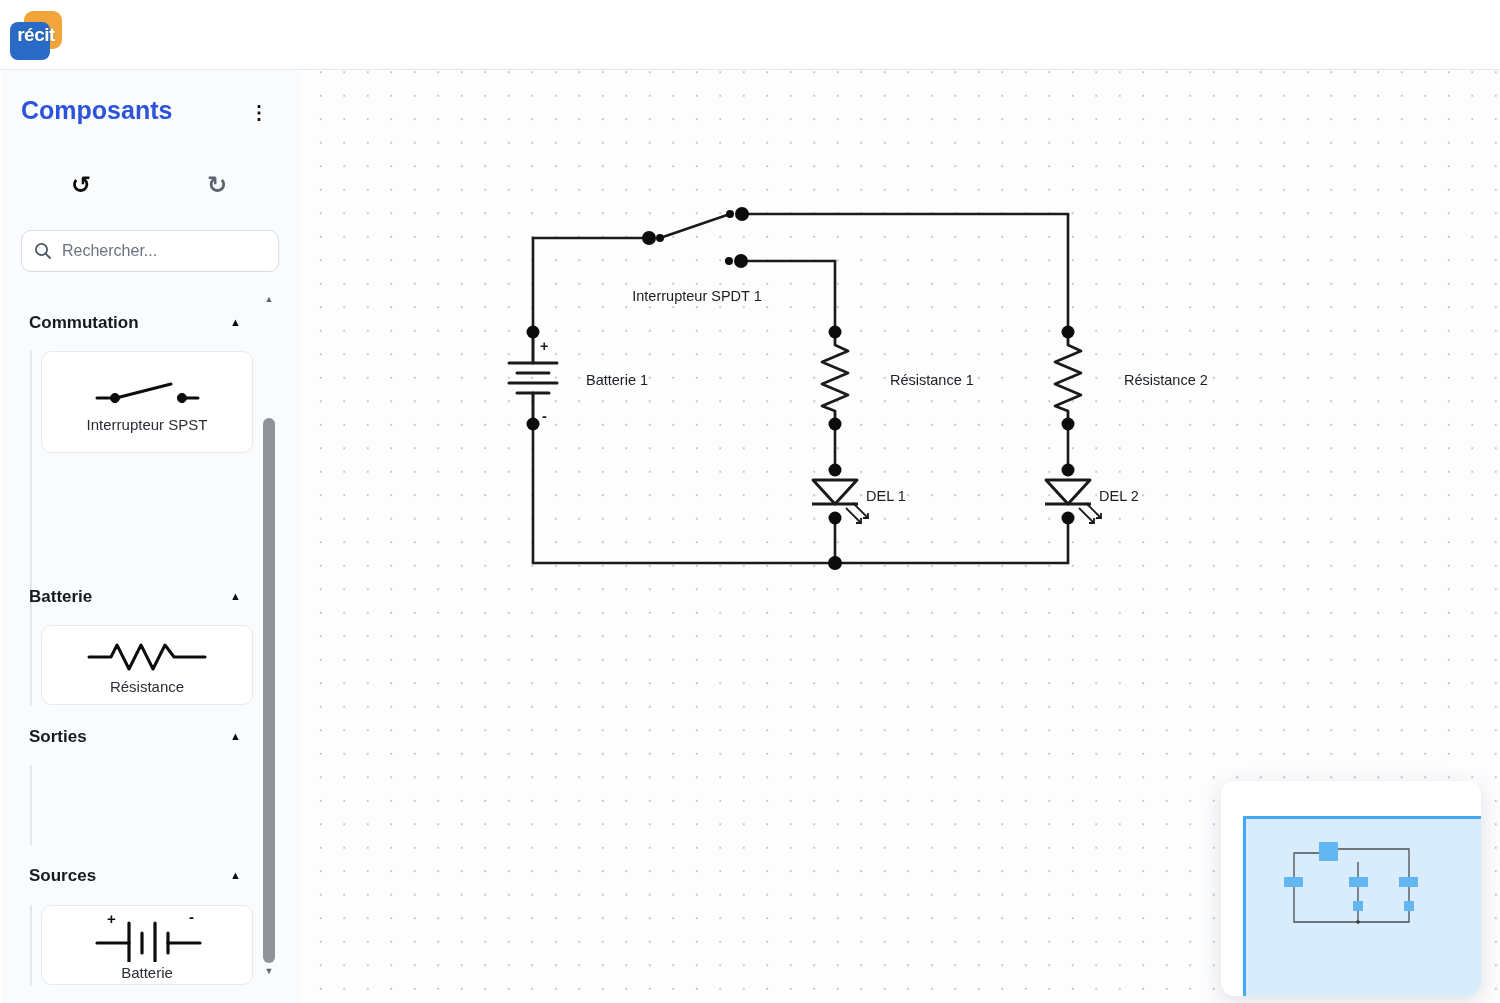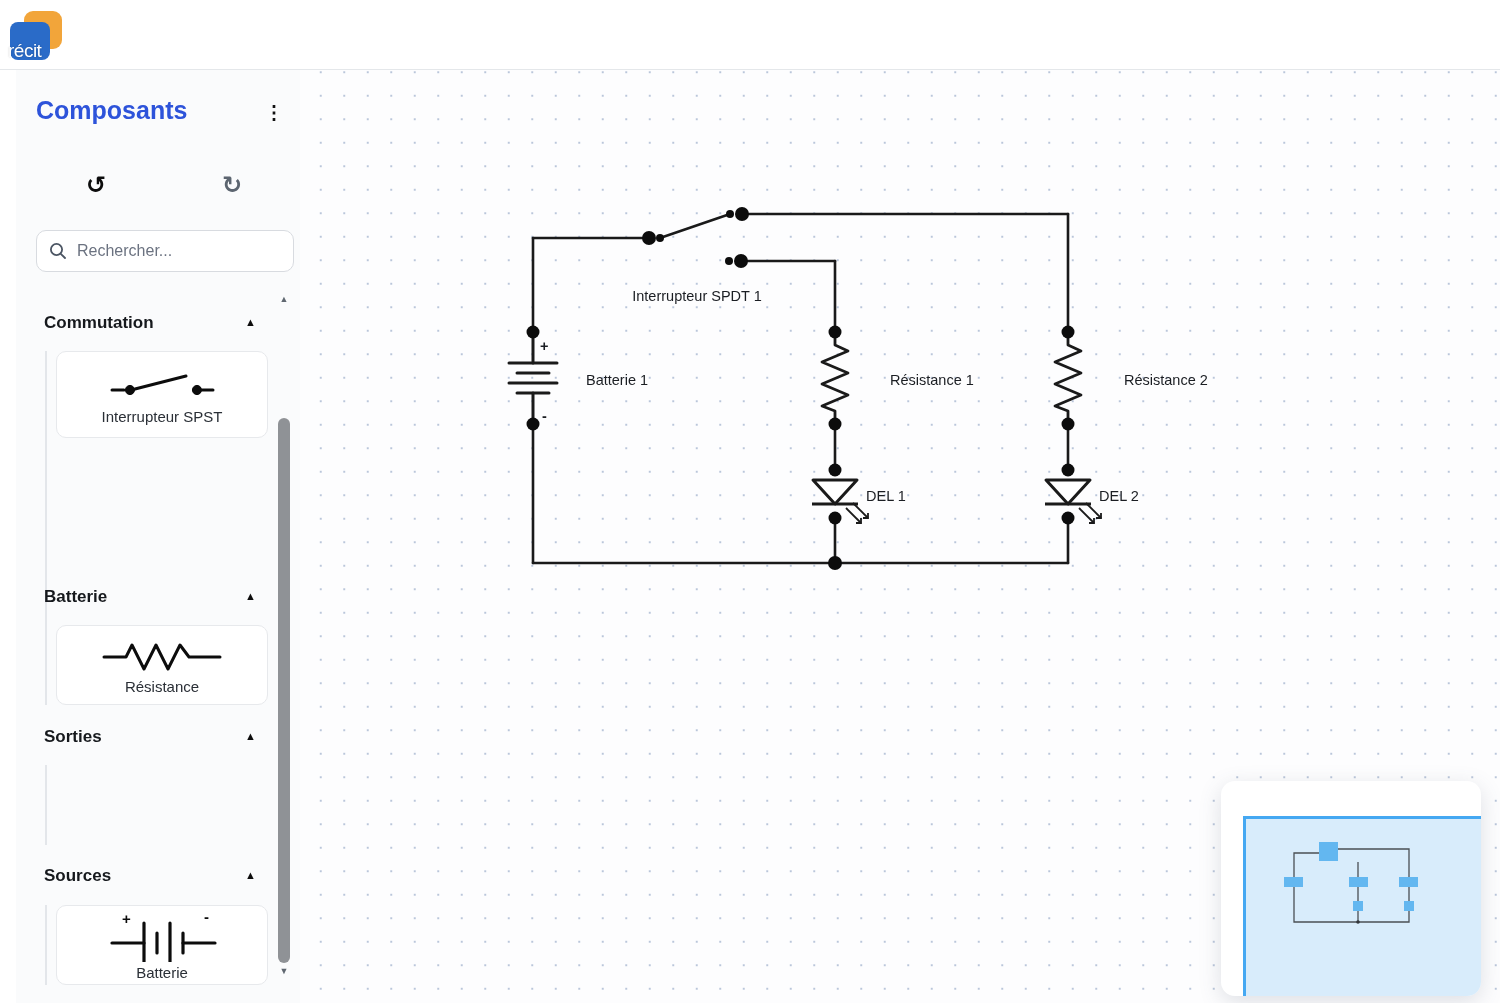--- a/index.html
+++ b/index.html
@@ -8,27 +8,27 @@
 
   
   .header { position:absolute; left:0; top:0; width:1500px; height:70px;
             background:#fff; border-bottom:1px solid #e4e7ea;
             display:flex; align-items:center; }
   .logo { position:relative; width:56px; height:54px; margin-left:8px; flex:none; }
   .logo-orange { position:absolute; right:2px; top:3px; width:38px; height:38px;
                  background:#f2a53a; border-radius:9px; }
   .logo-blue { position:absolute; left:2px; top:14px; width:40px; height:38px;
                background:#2a6bc8; border-radius:8px; }
-  .logo-text { position:absolute; left:0px; top:32px; width:56px; 
-               color:#fff; font-weight:normal; font-size:19px; letter-spacing:-0.5px;
+  .logo-text { position:absolute; left:0px; top:16px; width:56px; text-align:center;
+               color:#fff; font-weight:bold; font-size:19px; letter-spacing:-0.5px;
                text-shadow:0 0 2px rgba(0,0,0,.25); }
   .app-title { margin-left:18px; font-size:30px; font-weight:bold; color:#6a737d; }
 
   
-  .sidebar { position:absolute; left:16px; top:70px; width:300px; height:933px;
+  .sidebar { position:absolute; left:1px; top:70px; width:300px; height:933px;
              background:#fafbfc; border-right:1px solid #e7eaee; }
   .sidebar-title { position:absolute; left:20px; top:26px; font-size:25px;
                    font-weight:bold; color:#2d53da; }
   .kebab { position:absolute; left:246px; top:28px; width:24px; height:30px;
            font-size:19px; font-weight:bold; color:#111; text-align:center;
            line-height:30px; cursor:pointer; letter-spacing:0; }
   .undo-btn, .redo-btn { position:absolute; top:100px; width:32px; height:32px;
            font-size:24px; line-height:30px; text-align:center; cursor:pointer;
            font-family:"DejaVu Sans", sans-serif; }
   .undo-btn { left:64px; color:#0c0c0c; font-weight:bold; }
@@ -101,21 +101,21 @@
     </svg>
     <input type="text" placeholder="Rechercher..." style="">
   </div>
 
   <div class="section-header" style="top:243px;">
     <span>Commutation</span>
   </div>
   <div class="sec-caret-abs" style="top:246px;">▲</div>
   <div class="guide" style="top:281px; height:284px;"></div>
 
-  <div class="comp-card" style="top:281px; height:87px;">
+  <div class="comp-card" style="top:281px; height:102px;">
     <svg width="212" height="42" viewBox="0 0 212 42">
       <g stroke="#0c0c0c" stroke-width="3" fill="#0c0c0c" stroke-linecap="round">
         <line x1="56" y1="26" x2="68" y2="26"></line>
         <circle cx="74" cy="26" r="4.6" stroke-width="1"></circle>
         <line x1="79" y1="25" x2="130" y2="12"></line>
         <circle cx="141" cy="26" r="4.6" stroke-width="1"></circle>
         <line x1="146" y1="26" x2="157" y2="26"></line>
       </g>
     </svg>
     <div class="comp-label">Interrupteur SPST</div>

